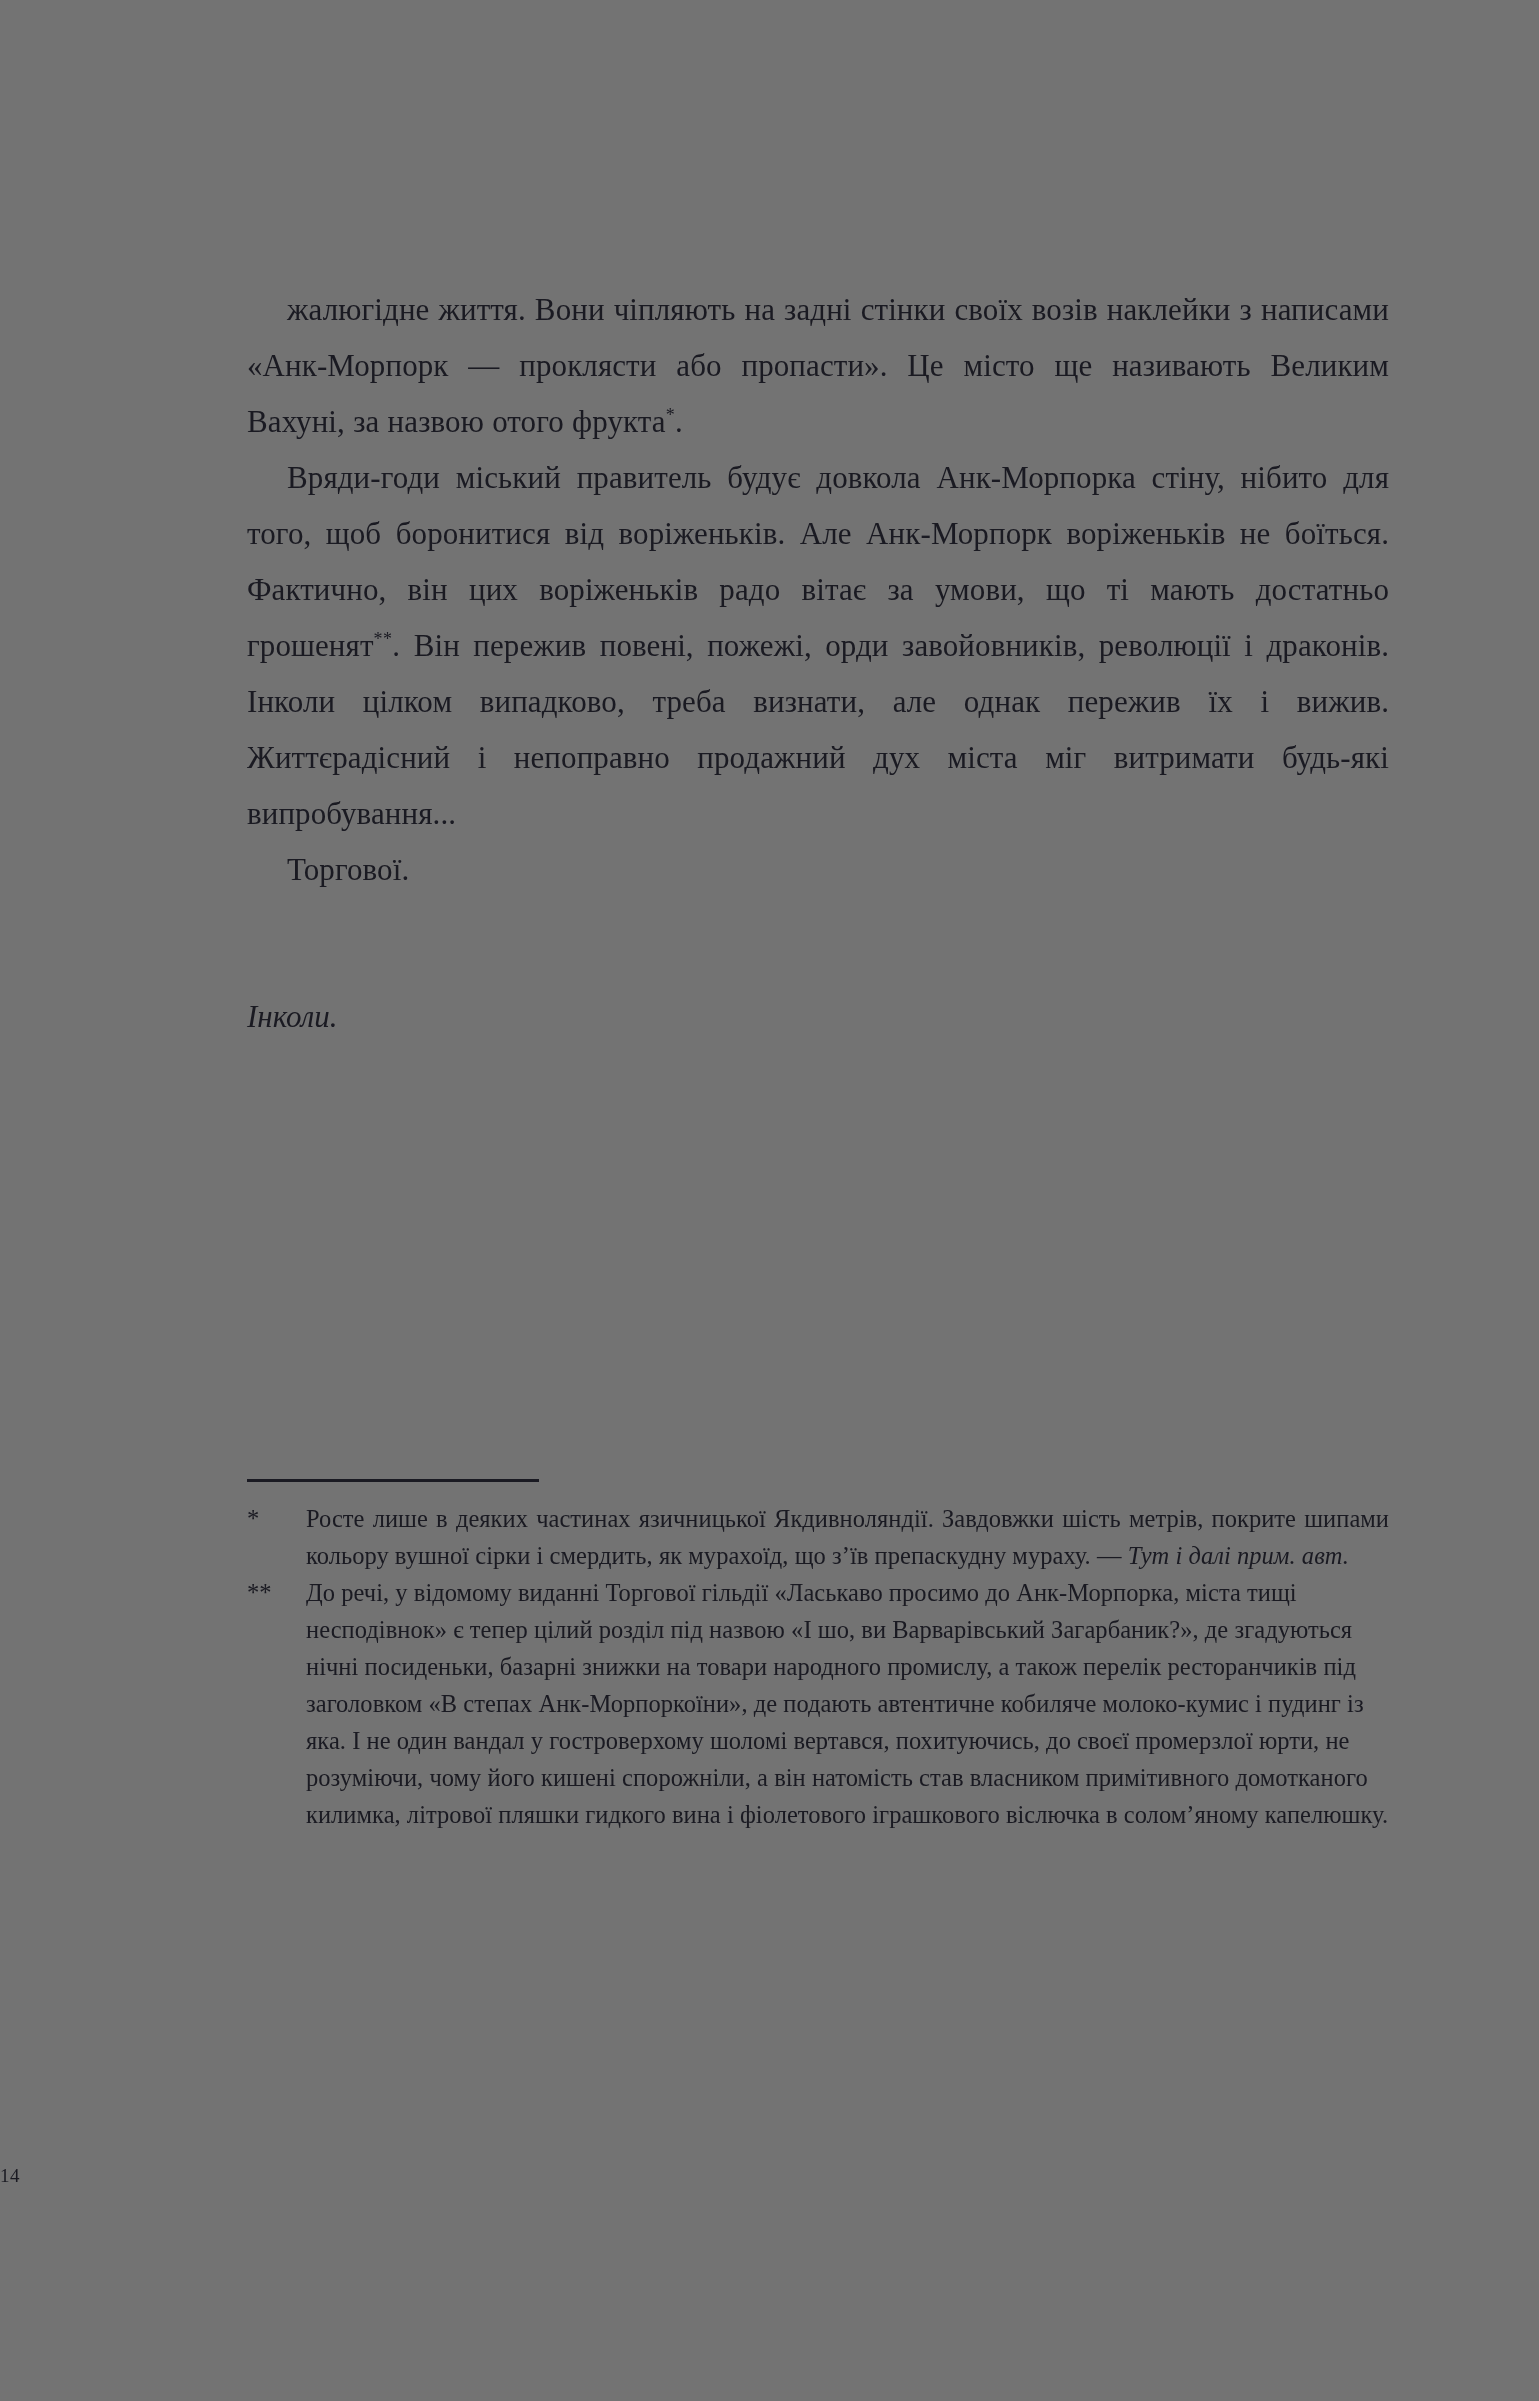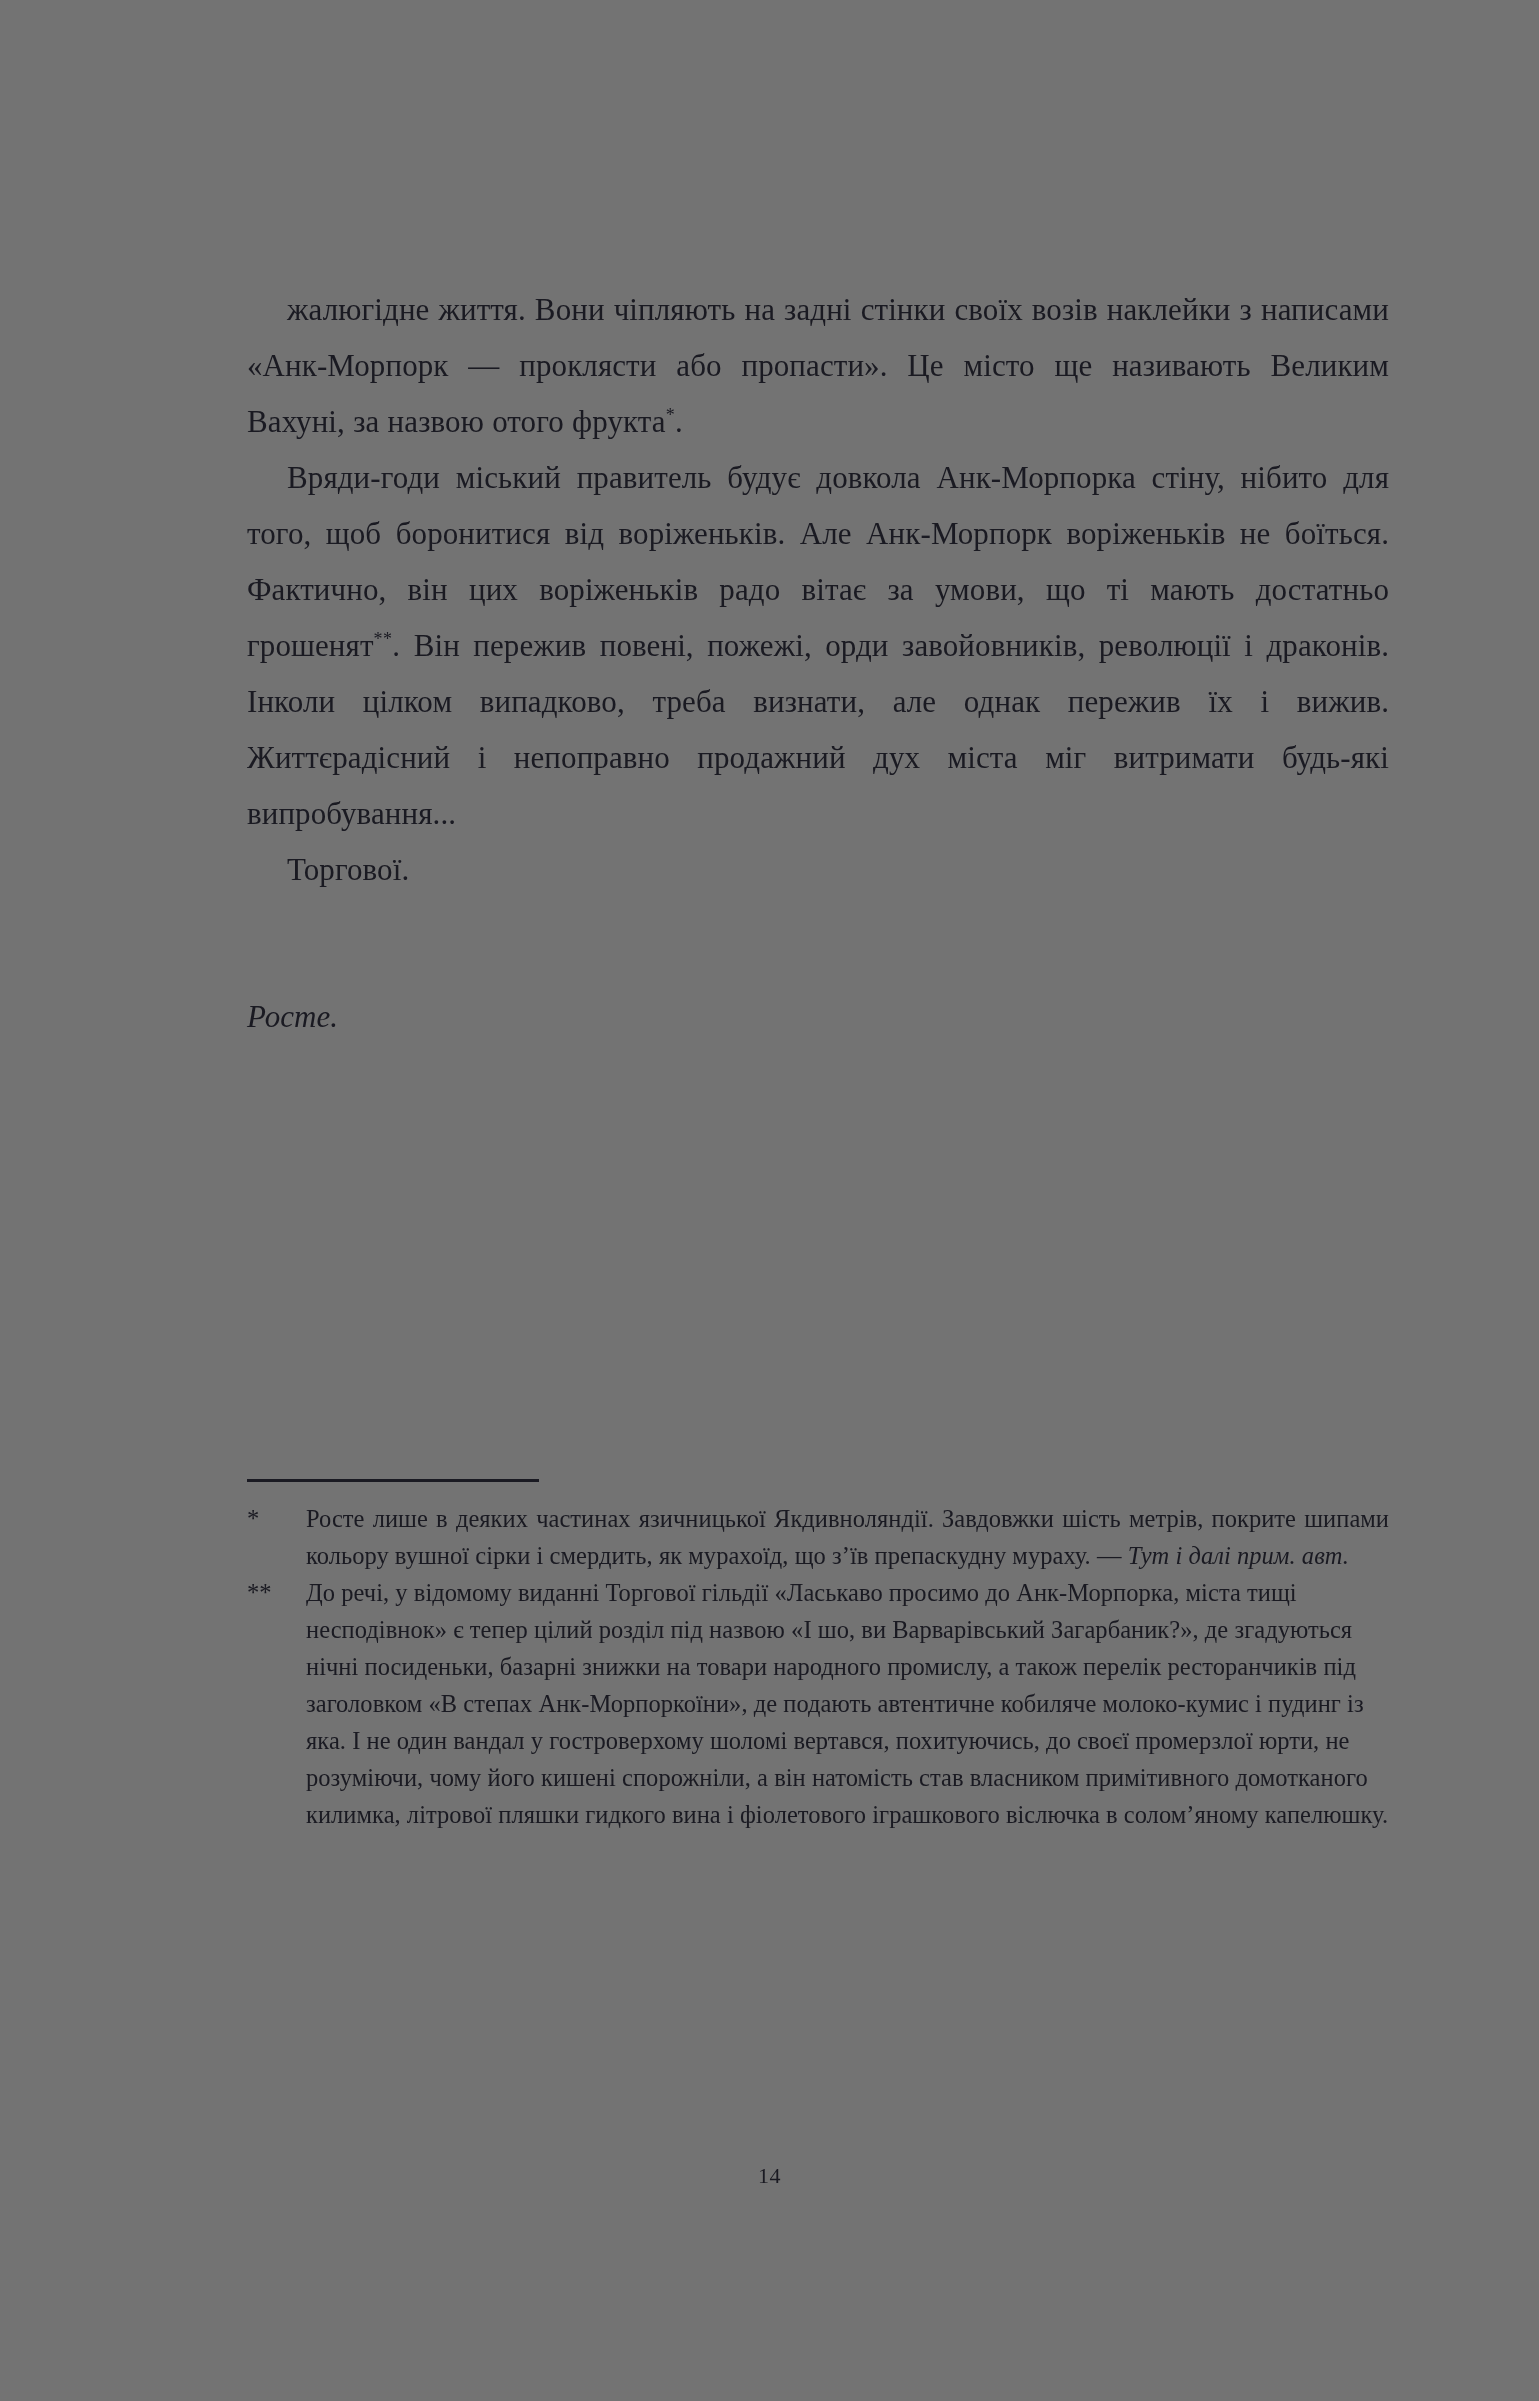--- a/index.html
+++ b/index.html
@@ -103,42 +103,42 @@
   }
   .fn-item .ital { font-style: italic; margin-top: 12px; }
   .fn-item.last-line-left { text-align: left; }
 
   
   .folio {
     position: absolute;
     left: 0;
     top: 2160px;
     width: 1539px;
-    text-align: center;
-    font-size: 22px;
+    text-align: left;
+    font-size: 19px;
     line-height: 32px;
     letter-spacing: 0.4px;
   }
 </style>
 </head>
 <body>
 
 <div class="page">
 
   <div class="text-column">
 
     <p class="body-par" id="par-continued">жалюгідне життя. Вони чіпляють на задні стінки своїх возів наклейки з написами «Анк-Морпорк — проклясти або пропасти». Це місто ще називають Великим Вахуні, за назвою отого фрукта<sup class="fn-ref">*</sup>.</p>
 
     <p class="body-par" id="par-wall">Вряди-годи міський правитель будує довкола Анк-Морпорка стіну, нібито для того, щоб боронитися від воріженьків. Але Анк-Морпорк воріженьків не боїться. Фактично, він цих воріженьків радо вітає за умови, що ті мають достатньо грошенят<sup class="fn-ref">**</sup>. Він пережив повені, пожежі, орди завойовників, революції і драконів. Інколи цілком випадково, треба визнати, але однак пережив їх і вижив. Життєрадісний і непоправно продажний дух міста міг витримати будь-які випробування...</p>
 
     <p class="body-par" id="par-until-now">Торгової.</p>
 
     <div class="scene-gap"></div>
 
-    <p class="scene-lead">Росте.</p>
+    <p class="scene-lead">Інколи.</p>
 
 
   </div>
 
   <div class="footnotes">
     <div class="fn-rule"></div>
 
     <p class="fn-item" id="fn-0">
       <span class="fn-marker">*</span><span class="fn-body">Росте лише в деяких частинах язичницької Якдивноляндії. Завдовжки шість метрів, покрите шипами кольору вушної сірки і смердить, як мурахоїд, що з’їв препаскудну мураху. — <span class="ital">Тут і далі прим. авт.</span></span>
     </p>

